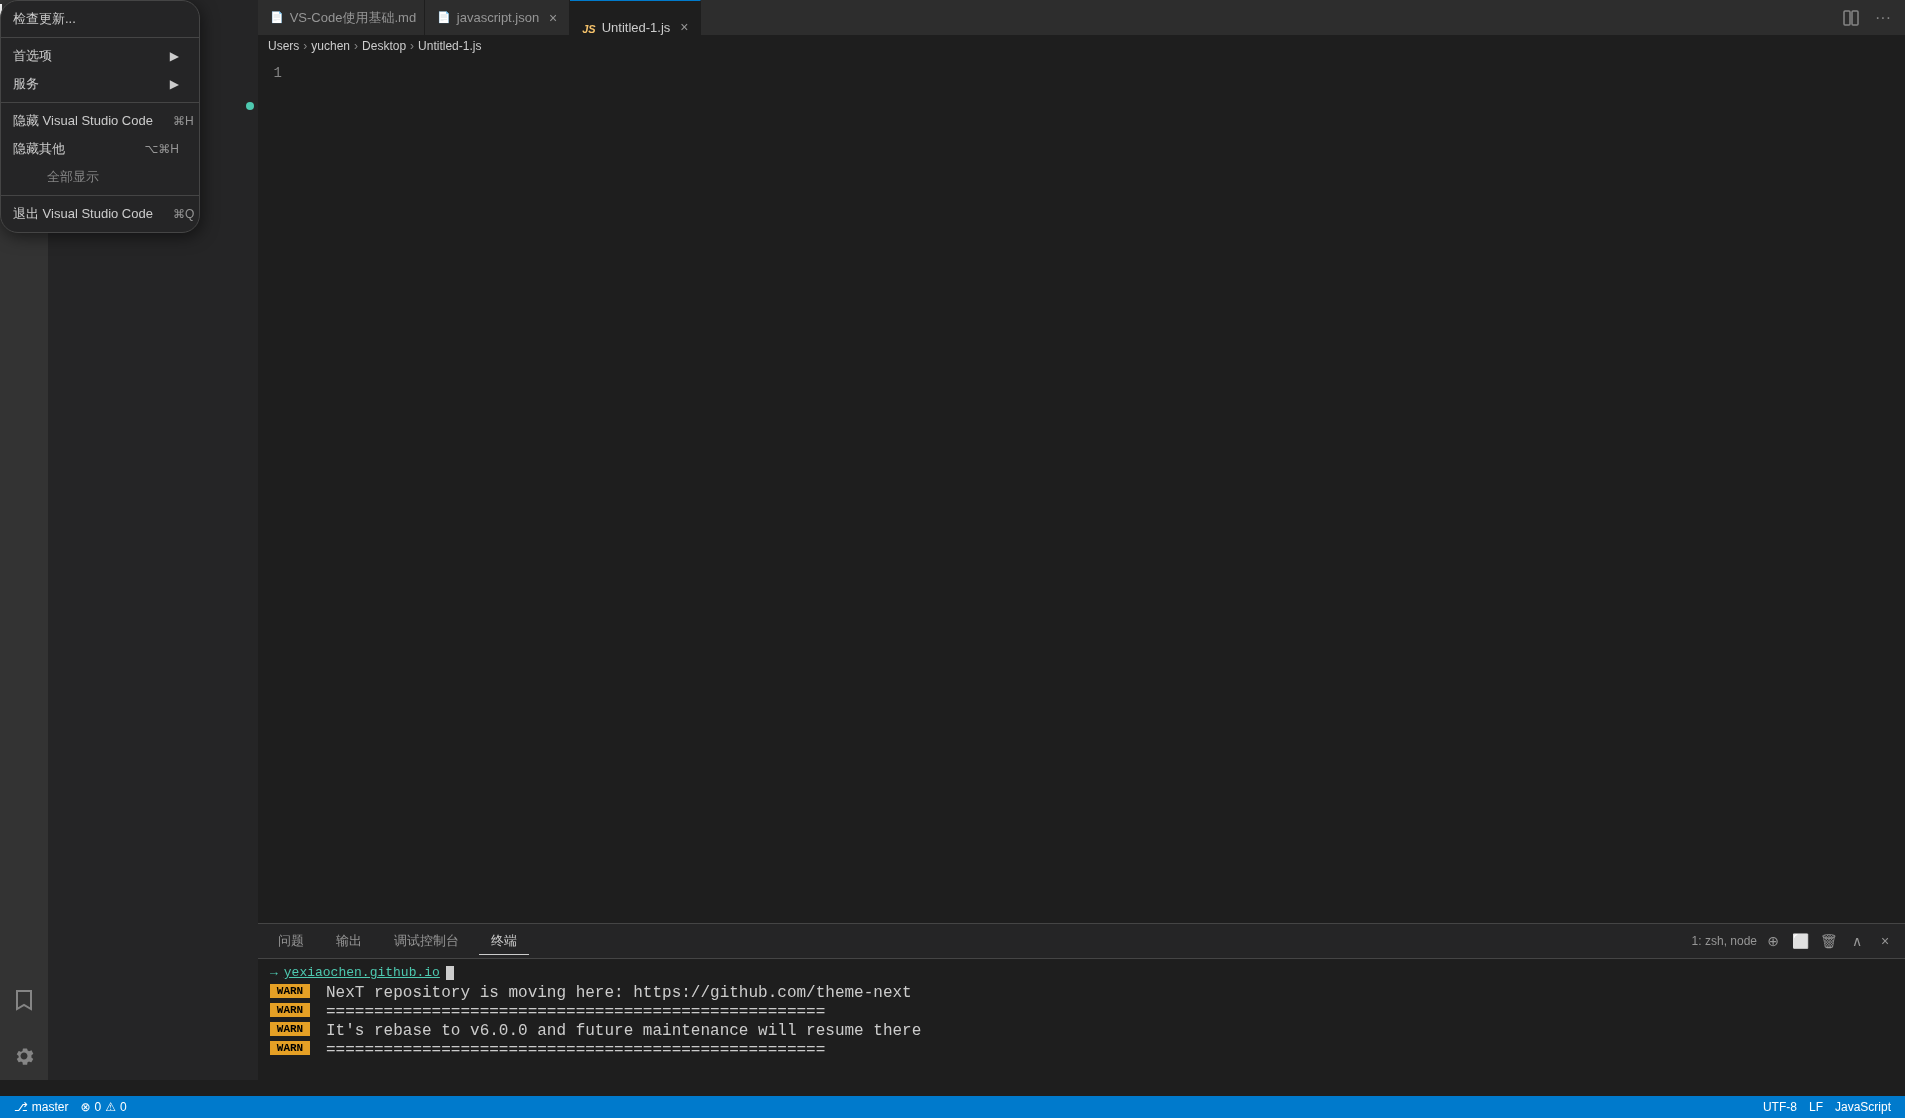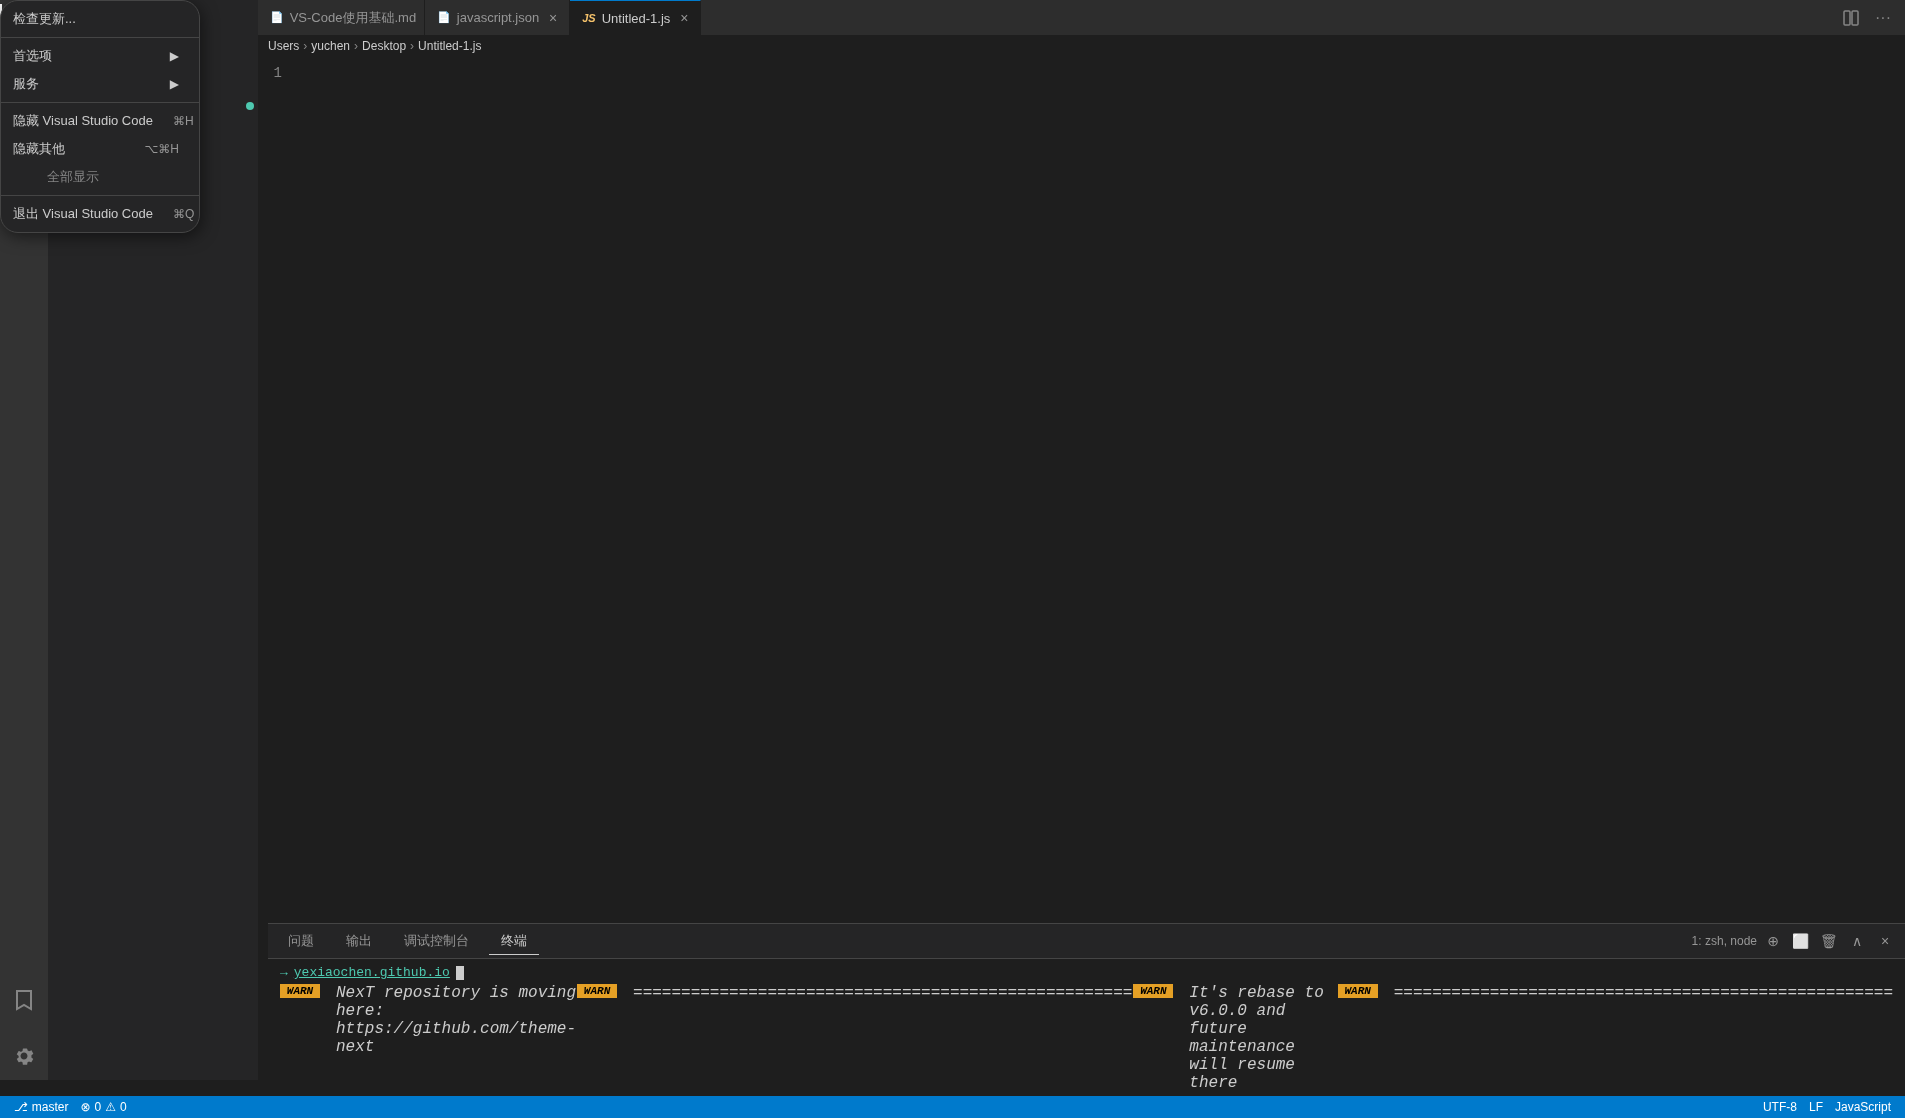--- a/index.html
+++ b/index.html
@@ -118,20 +118,21 @@
       cursor: pointer;
       white-space: nowrap;
       border-right: 1px solid #1e1e1e;
       font-size: 13px;
       gap: 6px;
     }
     .tab.active {
       background: #1e1e1e;
       color: #cccccc;
       border-top: 1px solid #007acc;
+      align-items: flex-end;
     }
     .tab-icon { font-size: 11px; }
     .tab-close {
       width: 16px;
       height: 16px;
       border-radius: 3px;
       display: flex;
       align-items: center;
       justify-content: center;
       font-size: 14px;
@@ -207,21 +208,21 @@
     .menu-separator {
       height: 1px;
       background: #454545;
       margin: 4px 0;
     }
     .menu-item.dimmed { color: #858585; cursor: default; padding-left: 46px; }
 
     
     .terminal-panel {
       position: absolute;
-      left: 268px;
+      left: 258px;
       right: 0;
       bottom: 0;
       height: 195px;
       background: #1e1e1e;
       border-top: 1px solid #454545;
     }
     .terminal-tabs {
       display: flex;
       align-items: center;
       height: 35px;
@@ -276,24 +277,23 @@
     .terminal-url { color: #4ec9b0; text-decoration: underline; }
     .terminal-cursor {
       display: inline-block;
       width: 8px;
       height: 14px;
       background: #cccccc;
       vertical-align: middle;
     }
     .warn-block {
       display: flex;
-      flex-direction: row;
+      flex-direction: column;
       gap: 1px;
       margin-top: 4px;
-      font-style: italic;
     }
     .warn-line {
       display: flex;
       align-items: flex-start;
       gap: 0;
     }
     .warn-badge {
       background: #e5a025;
       color: #000;
       font-weight: bold;

